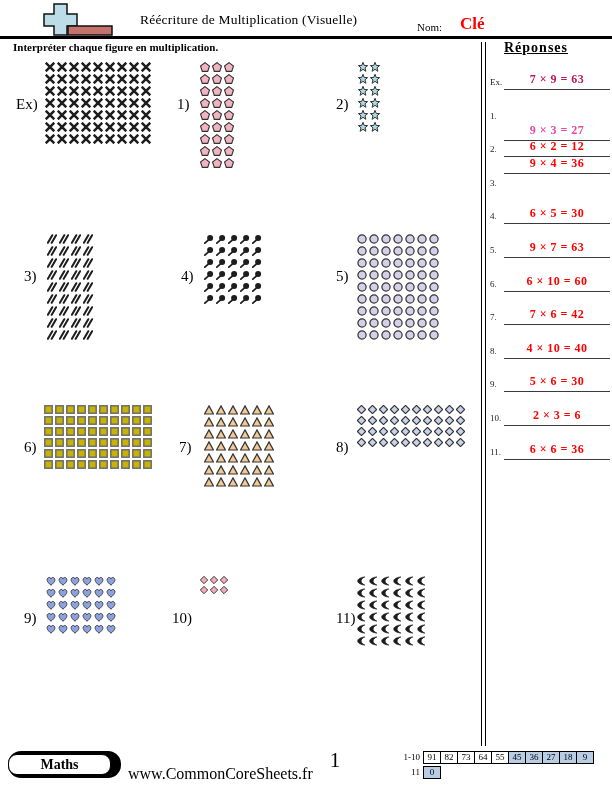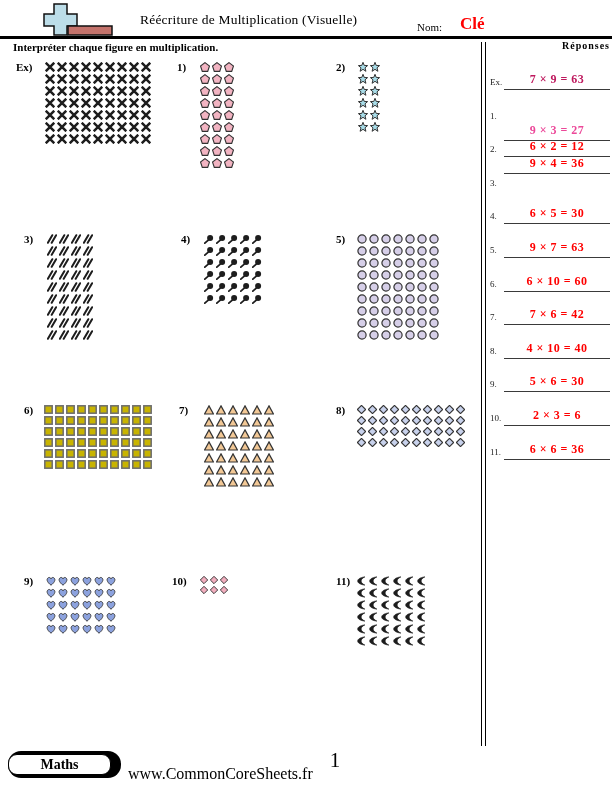--- a/index.html
+++ b/index.html
@@ -7,24 +7,24 @@
     position:relative;width:612px;height:792px;background:#ffffff;
     font-family:"Liberation Serif", serif;color:#000;overflow:hidden;margin:0 auto;
   }
   .abs{position:absolute;}
   .title{left:140px;top:12px;font-size:13.5px;letter-spacing:.2px;}
   .nom{left:417px;top:21px;font-size:11px;}
   .cle{left:460px;top:14px;font-size:17px;font-weight:bold;color:#ff0000;}
   .rule{left:0;top:36px;width:612px;height:3px;background:#000;}
   .instruction{left:13px;top:41px;font-size:11px;font-weight:bold;}
   .divider{left:481px;top:42px;height:704px;width:3px;border-left:1.5px solid #000;border-right:1.5px solid #000;}
-  .problem-label{position:absolute;font-size:11px;font-weight:bold;}
+  .problem-label{position:absolute;font-size:15px;font-weight:normal;margin-top:35px;}
   .grid{position:absolute;display:grid;}
   .cell{display:flex;align-items:center;justify-content:center;}
-  .answers-title{left:504px;top:40px;width:106px;text-align:right;font-size:10px;font-weight:bold;letter-spacing:1px;}
+  .answers-title{left:504px;top:40px;width:106px;text-align:left;font-size:14px;font-weight:bold;text-decoration:underline;letter-spacing:1px;}
   .ans-num{position:absolute;font-size:9px;color:#222;}
   .ans-line{position:absolute;width:106px;border-bottom:1.6px solid #3a3a3a;text-align:center;font-size:12px;font-weight:bold;padding-bottom:2px;letter-spacing:.5px;}
   .badge{left:8px;top:751px;width:113px;height:27px;background:#000;border-radius:13px;display:flex;align-items:center;}
   .badge-inner{width:101px;height:19px;background:#fff;border:1px solid #000;border-radius:9px;text-align:center;font-size:14px;font-weight:bold;line-height:19px;}
   .website{left:128px;top:765px;font-size:16px;}
   .pagenum{left:305px;top:748px;width:60px;text-align:center;font-size:21px;}
   .score{left:390px;top:750px;}
   .score-row{display:flex;align-items:center;height:14px;margin-bottom:1px;}
   .score-label{width:30px;text-align:right;padding-right:4px;font-size:9px;}
   .score-cell{width:16px;height:11px;border:1px solid #000;margin-left:-1px;font-size:9px;text-align:center;line-height:11px;background:#fff;}
@@ -2367,14 +2367,33 @@
       <div class="ans-line" style="left: 504px; top: 408px; color: rgb(255, 0, 0);">2 × 3 = 6</div>
       <div class="ans-num" style="left: 490px; top: 446.6px;">11.</div>
       <div class="ans-line" style="left: 504px; top: 441.6px; color: rgb(255, 0, 0);">6 × 6 = 36</div>
     </div>
 
   <div class="abs badge">
     <div class="badge-inner">Maths</div>
   </div>
   <div class="abs website">www.CommonCoreSheets.fr</div>
   <div class="abs pagenum">1</div>
+  <div class="abs score" id="score">
+      <div class="score-row">
+        <div class="score-label">1-10</div>
+        <div class="score-cell">91</div>
+        <div class="score-cell">82</div>
+        <div class="score-cell">73</div>
+        <div class="score-cell">64</div>
+        <div class="score-cell">55</div>
+        <div class="score-cell" style="background: rgb(184, 204, 228);">45</div>
+        <div class="score-cell" style="background: rgb(184, 204, 228);">36</div>
+        <div class="score-cell" style="background: rgb(184, 204, 228);">27</div>
+        <div class="score-cell" style="background: rgb(184, 204, 228);">18</div>
+        <div class="score-cell" style="background: rgb(184, 204, 228);">9</div>
+      </div>
+      <div class="score-row">
+        <div class="score-label">11</div>
+        <div class="score-cell" style="background: rgb(184, 204, 228);">0</div>
+      </div>
+    </div>
 
 </div>
 
 </body></html>

